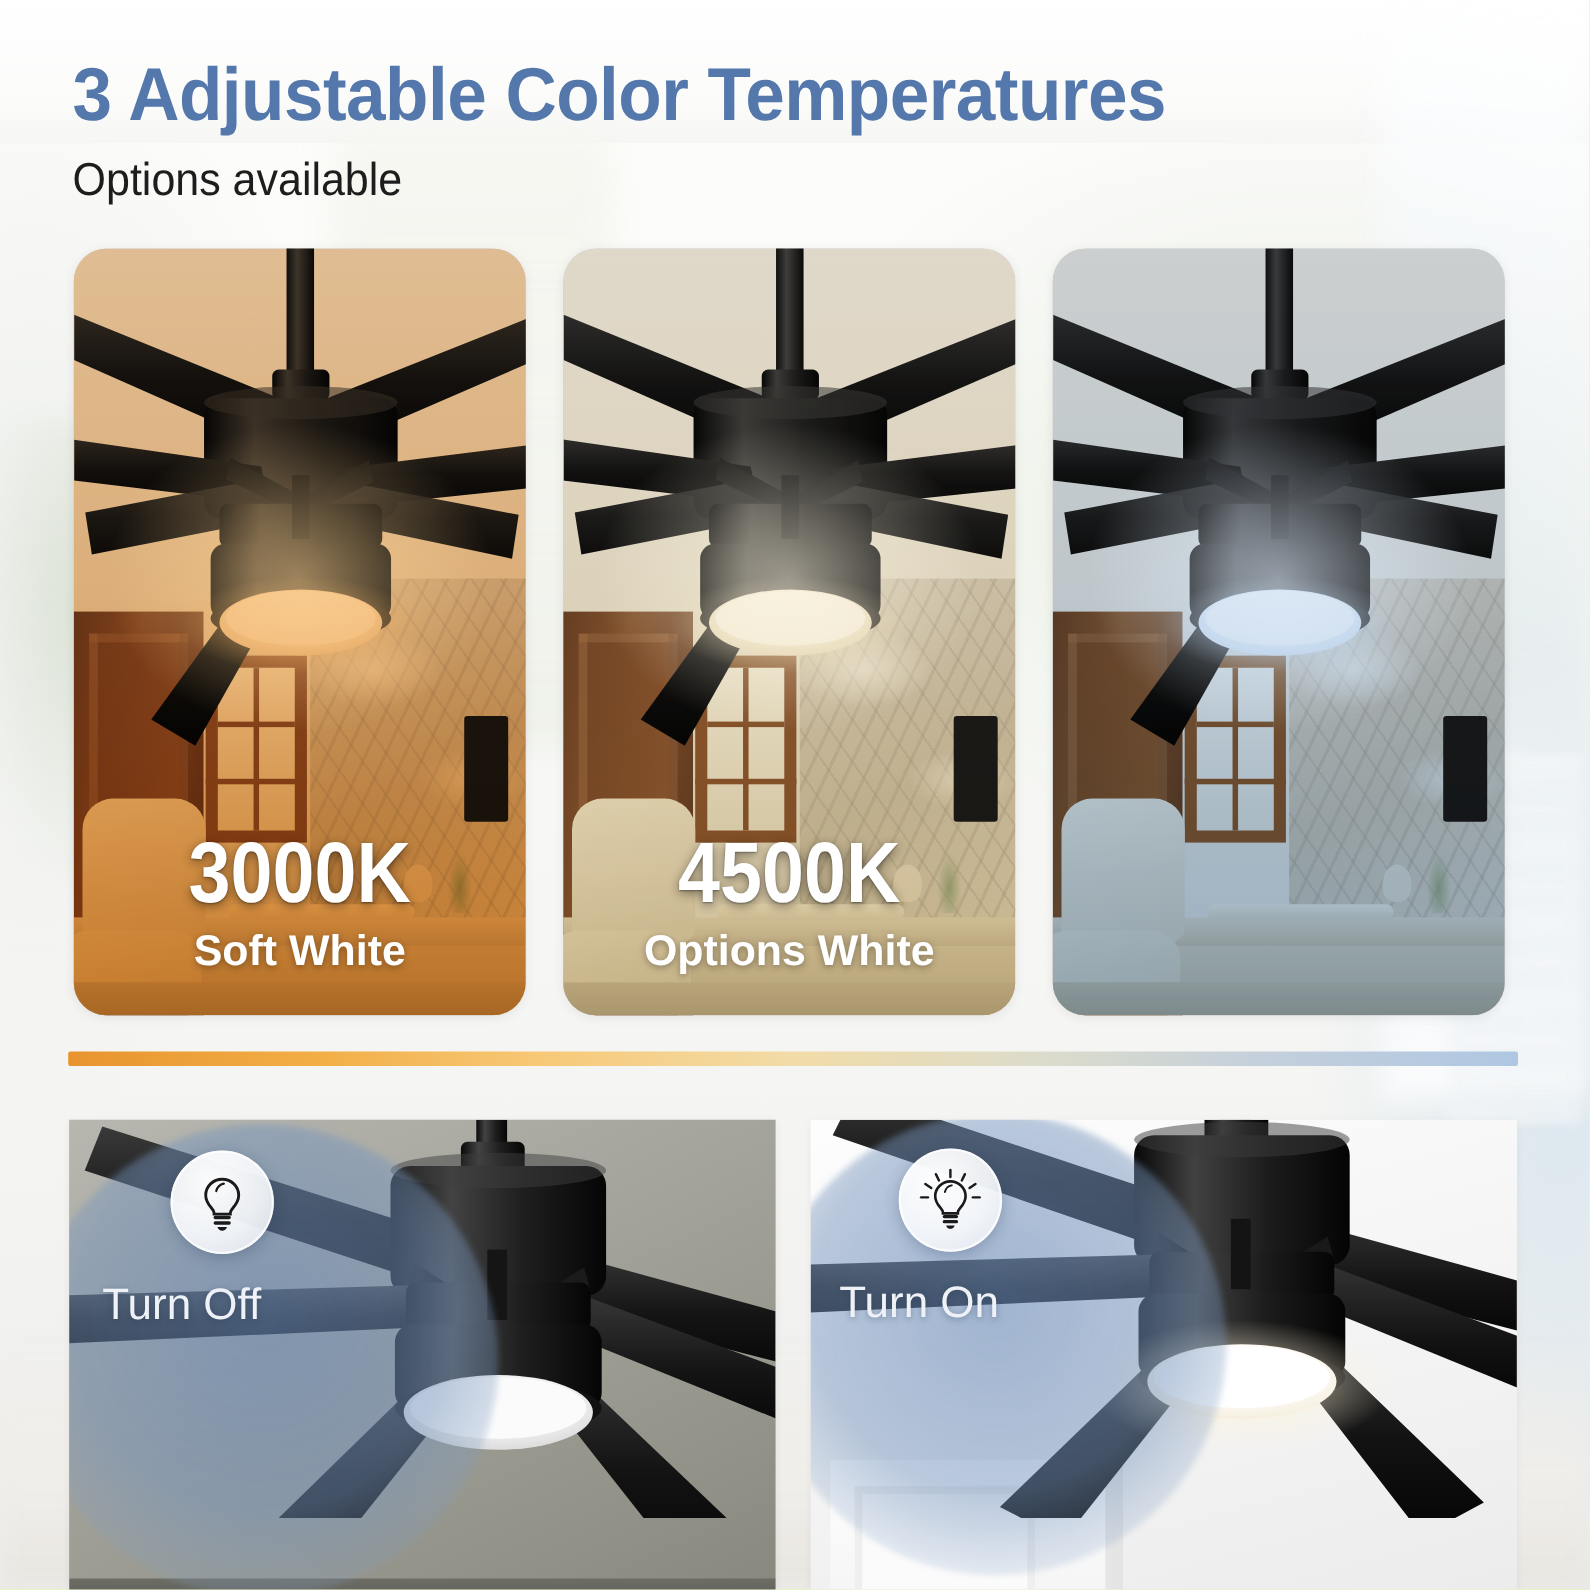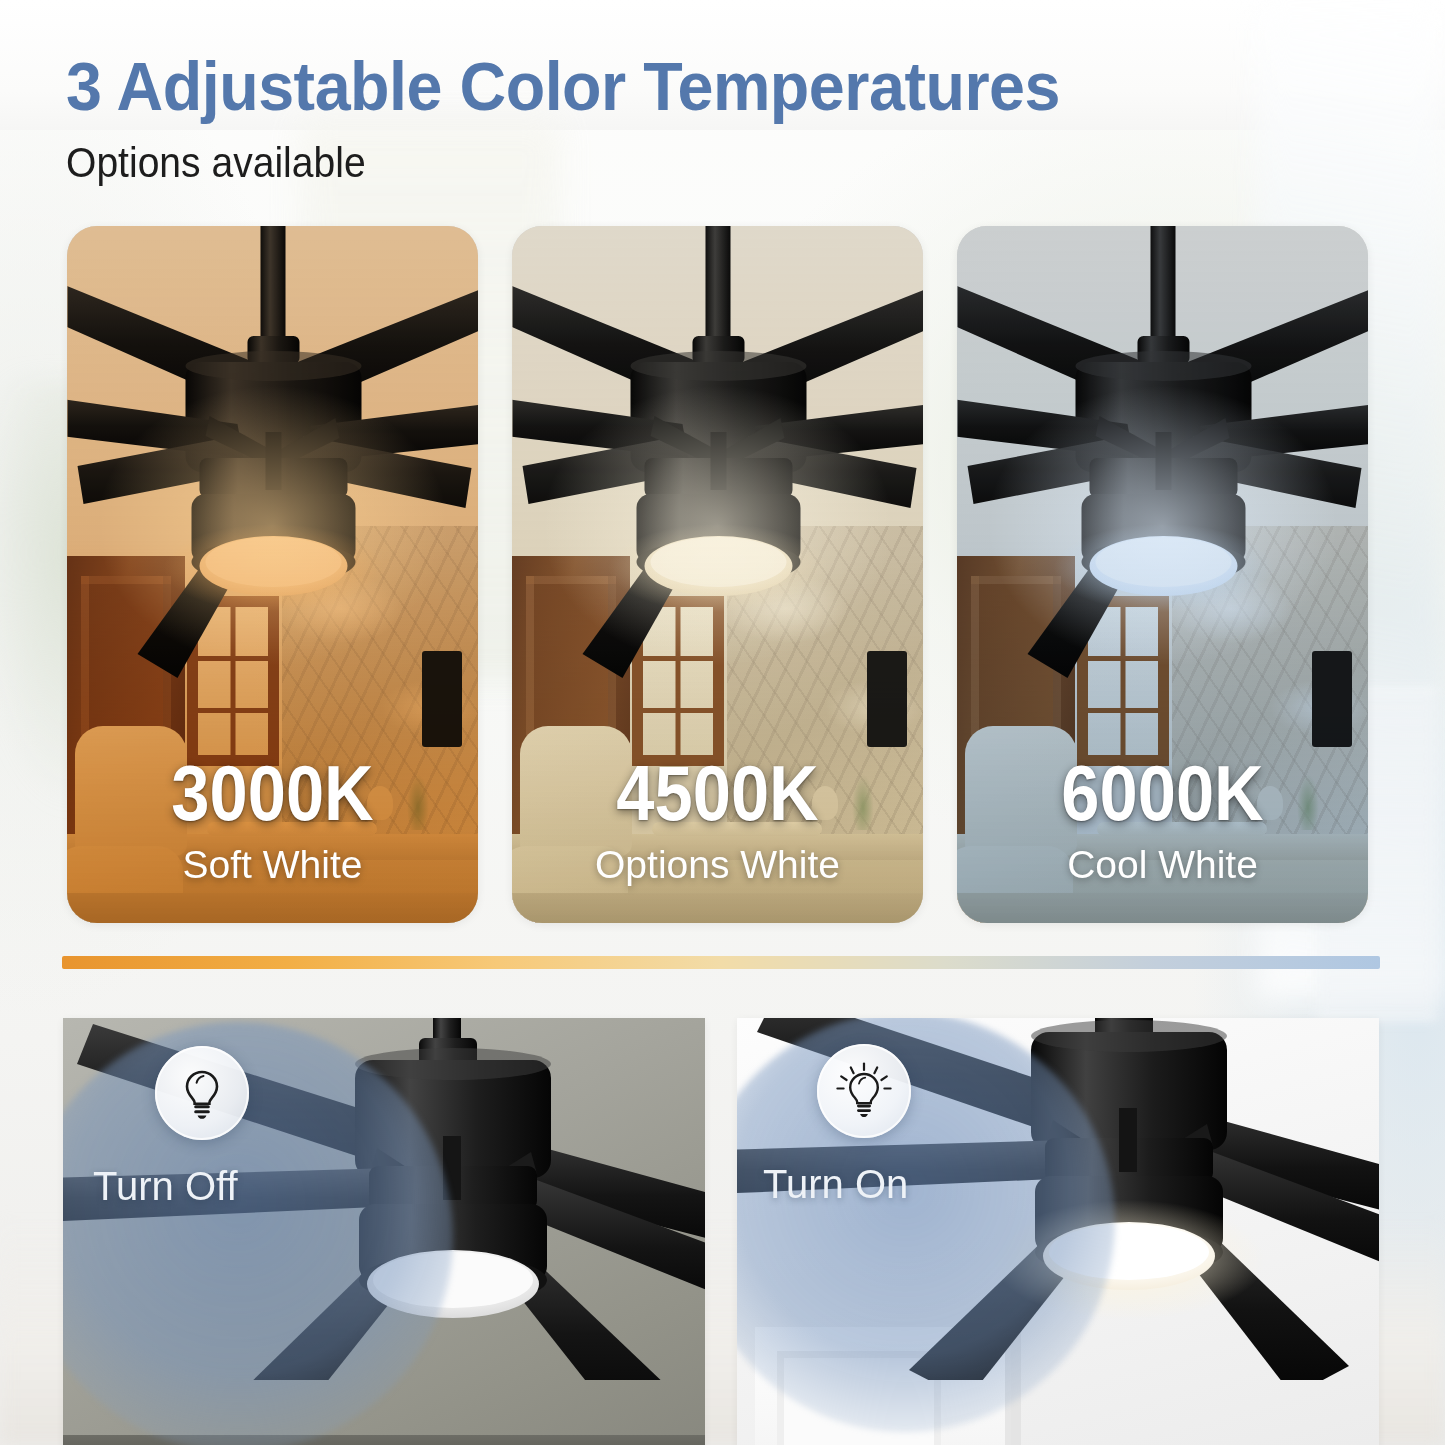--- a/index.html
+++ b/index.html
@@ -107,21 +107,21 @@
   .card3 .tintAdd{background:radial-gradient(ellipse 250px 200px at 50% 43%, rgba(226,240,255,.60), rgba(210,232,255,0) 70%);}
 
   
   .fan{position:absolute;left:50%;transform:translateX(-50%);}
 
   
   .cap{position:absolute;left:0;width:100%;text-align:center;}
   .kelvin{font-size:78px;line-height:1;font-weight:bold;color:#fff;
     letter-spacing:0px;transform:scaleX(.88);
     text-shadow:0 3px 10px rgba(0,0,0,.45),0 1px 2px rgba(0,0,0,.35);}
-  .kname{margin-top:13px;font-size:39px;line-height:1;color:#fff;font-weight:normal;
+  .kname{margin-top:13px;font-size:39px;line-height:1;color:#fff;font-weight:bold;
     text-shadow:0 2px 7px rgba(0,0,0,.35);}
 
   
   .divider{position:absolute;left:62px;top:956px;width:1318px;height:13px;border-radius:2px;}
 
   
   .panels{position:absolute;left:63px;top:1018px;width:1316px;height:362px;
           display:flex;gap:32px;}
   .panel{position:relative;width:642px;height:459px;overflow:hidden;
          box-shadow:0 2px 8px rgba(0,0,0,.06);}
@@ -401,24 +401,20 @@
         <rect x="198" y="214" width="16" height="58" fill="#141414"></rect>
         <rect x="124" y="276" width="164" height="70" rx="14" fill="url(#motorG3)"></rect>
         <ellipse cx="206" cy="344" rx="82" ry="22" fill="#101010"></ellipse>
         <ellipse cx="206" cy="350" rx="110" ry="44" fill="url(#glowG3)" opacity=".8"></ellipse>
         <ellipse cx="206" cy="348" rx="74" ry="30" fill="url(#lensG3)"></ellipse>
         <ellipse cx="206" cy="344" rx="68" ry="25" fill="#ffffff" opacity=".95"></ellipse>
       </svg>
 
       <div class="tint"></div>
       <div class="tintAdd"></div>
-      <div class="cap" style="top:528px">
-        <div class="kelvin">6000K</div>
-        <div class="kname">Cool White</div>
-      </div>
     </div>
   </div>
 
   <div class="divider" id="divider" style="background: linear-gradient(90deg, rgb(232, 148, 46) 0%, rgb(242, 174, 69) 17%, rgb(247, 201, 120) 33%, rgb(242, 220, 168) 50%, rgb(220, 220, 203) 67%, rgb(195, 207, 220) 83%, rgb(175, 199, 226) 100%);"></div>
 
   <div class="panels">
 
     <div class="panel p-off">
       <div class="pwall"></div>
       <div class="pfloor"></div>

